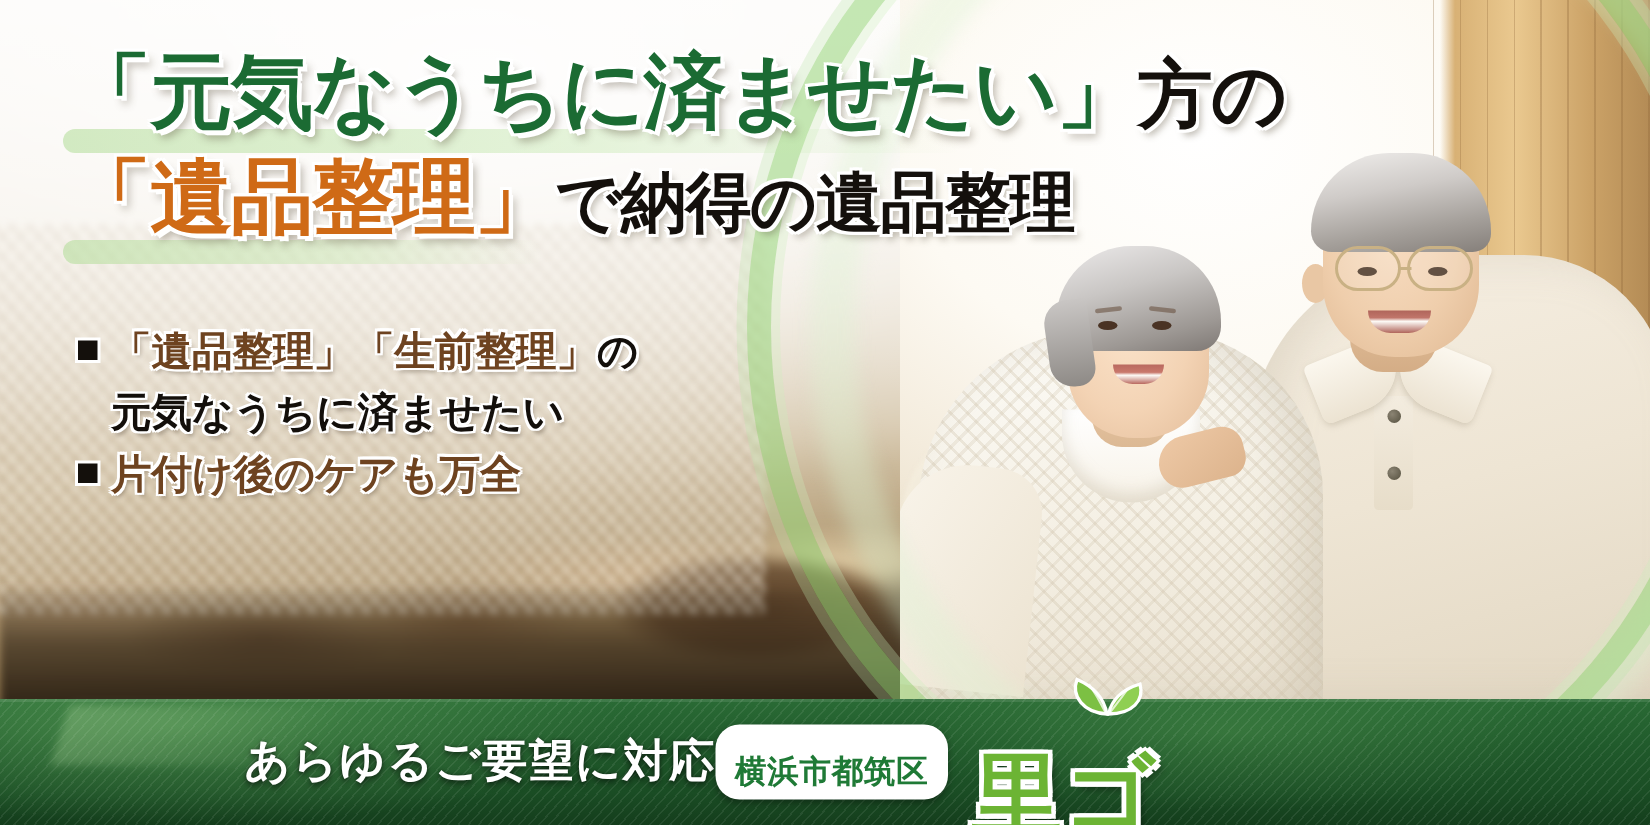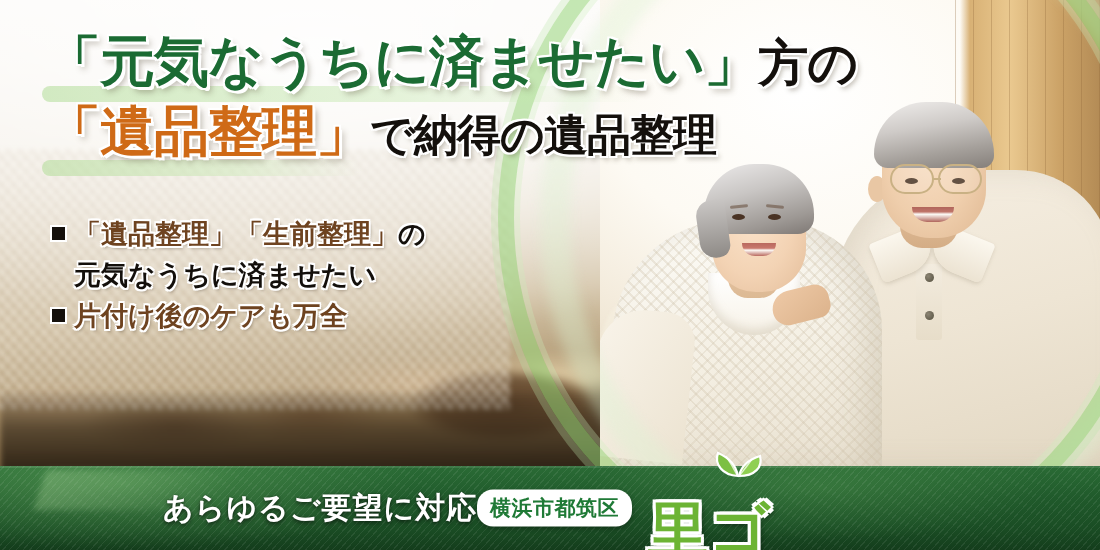--- a/index.html
+++ b/index.html
@@ -305,21 +305,21 @@
   .bar-tagline {
     position:absolute; left:163px; top:50%; transform:translateY(-50%);
     font-size:30px; font-weight:bold; color:#ffffff; letter-spacing:1px;
     white-space:nowrap;
     text-shadow:0 2px 4px rgba(0,0,0,.55), 0 0 2px rgba(0,0,0,.4);
   }
   .bar-badge {
     position:absolute; left:477px; top:50%; transform:translateY(-50%);
     background:#ffffff; color:#1f7a36;
     font-size:21px; font-weight:bold; letter-spacing:.5px;
-    padding:4px 13px 5px; border-radius:16px;
+    padding:17px 13px 5px; border-radius:16px;
     white-space:nowrap;
     box-shadow:0 2px 5px rgba(0,0,0,.35);
   }
 
   
   .logo {
     position:absolute; left:648px; top:50%; transform:translateY(-50%);
     display:flex; align-items:center; white-space:nowrap;
   }
   .logo-green, .logo-brown {

